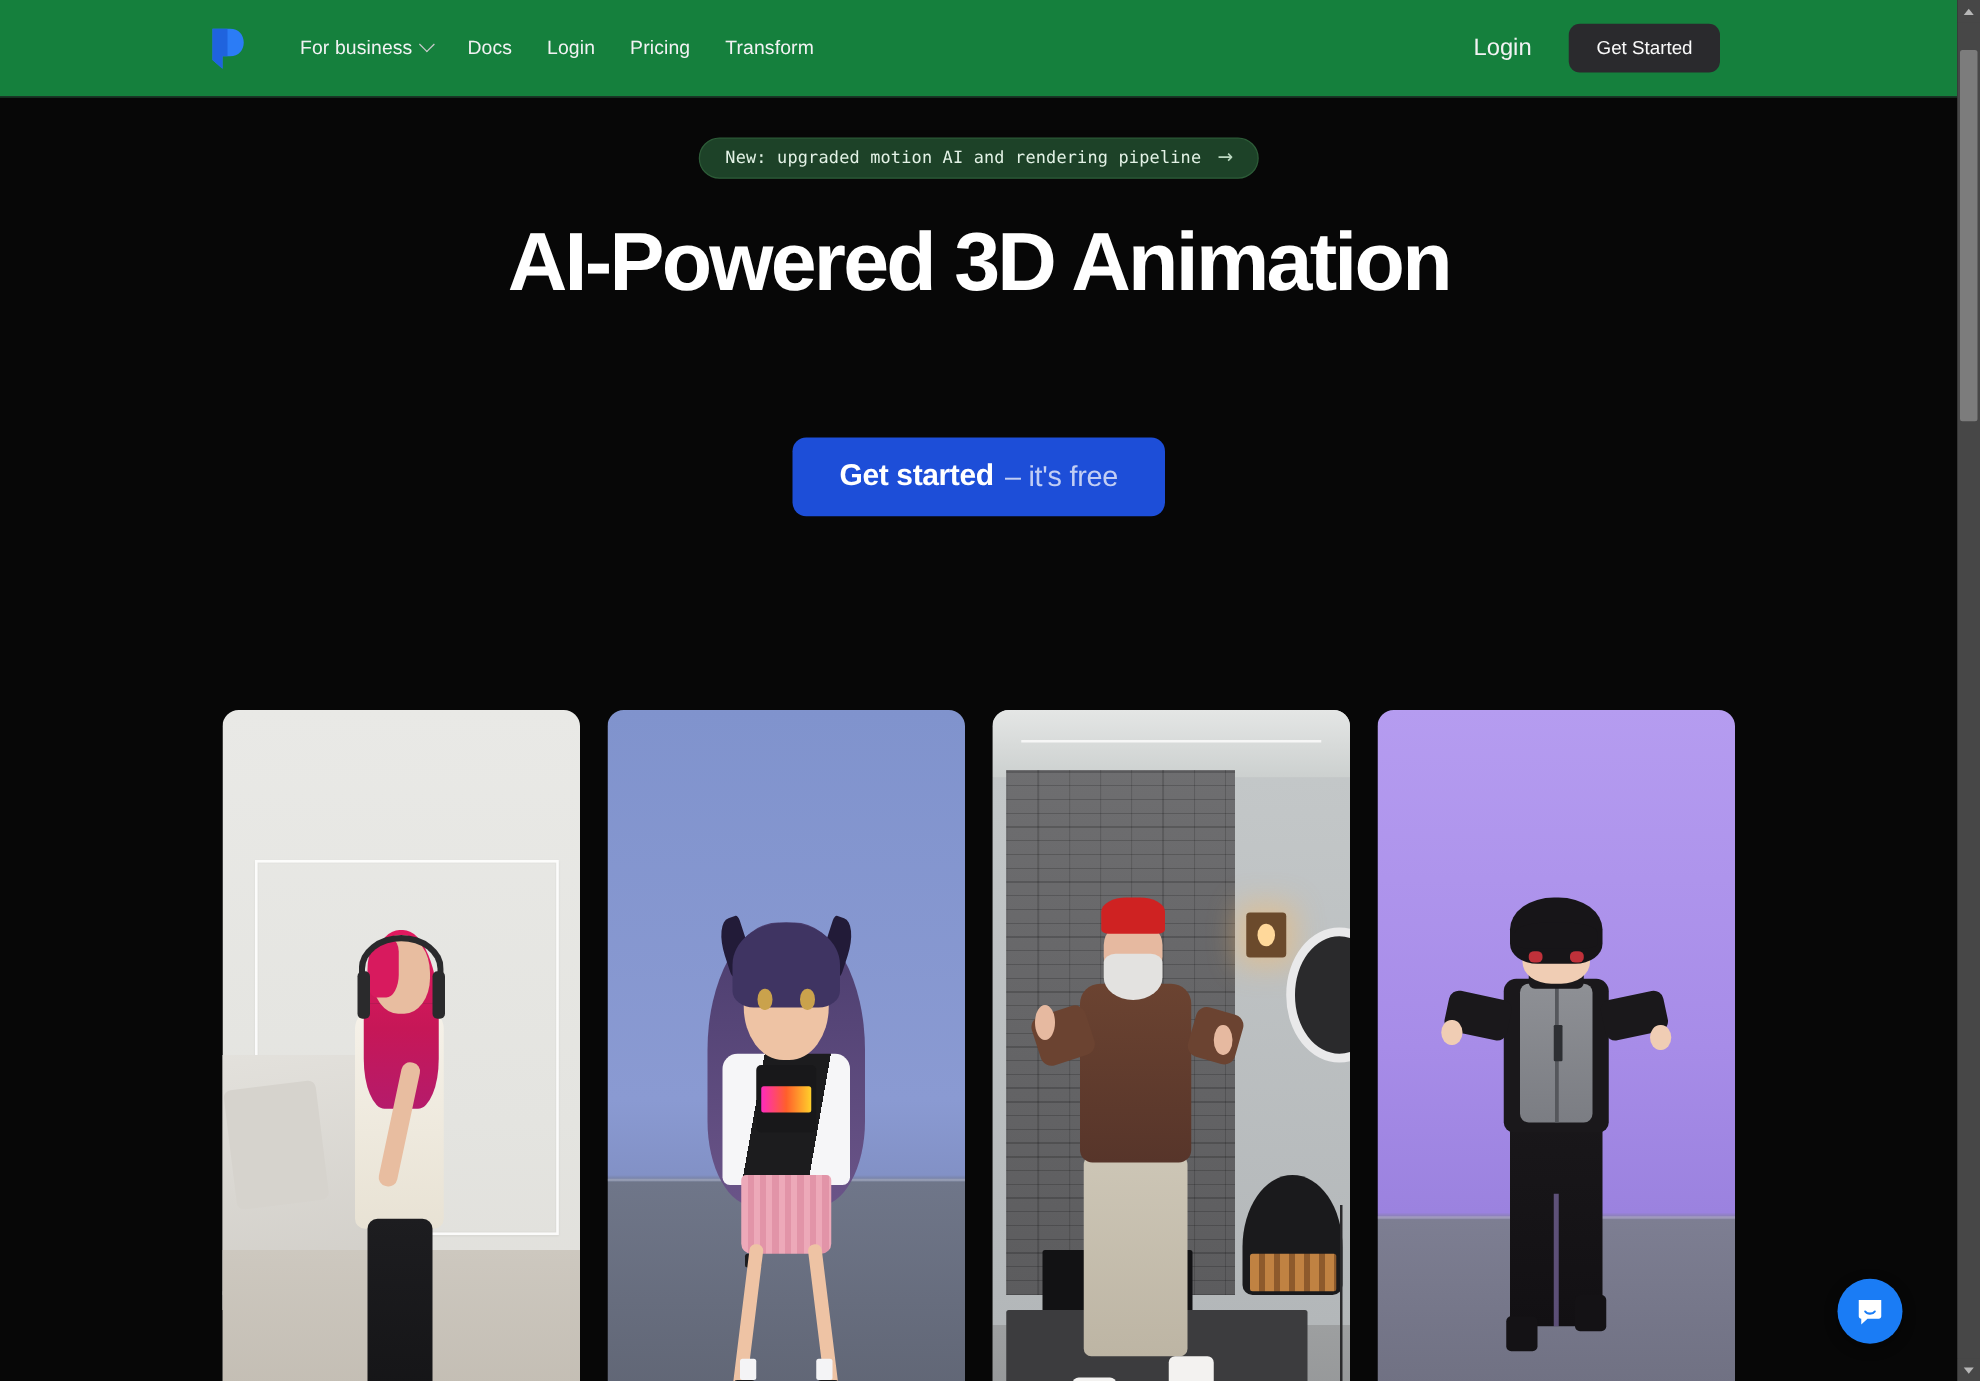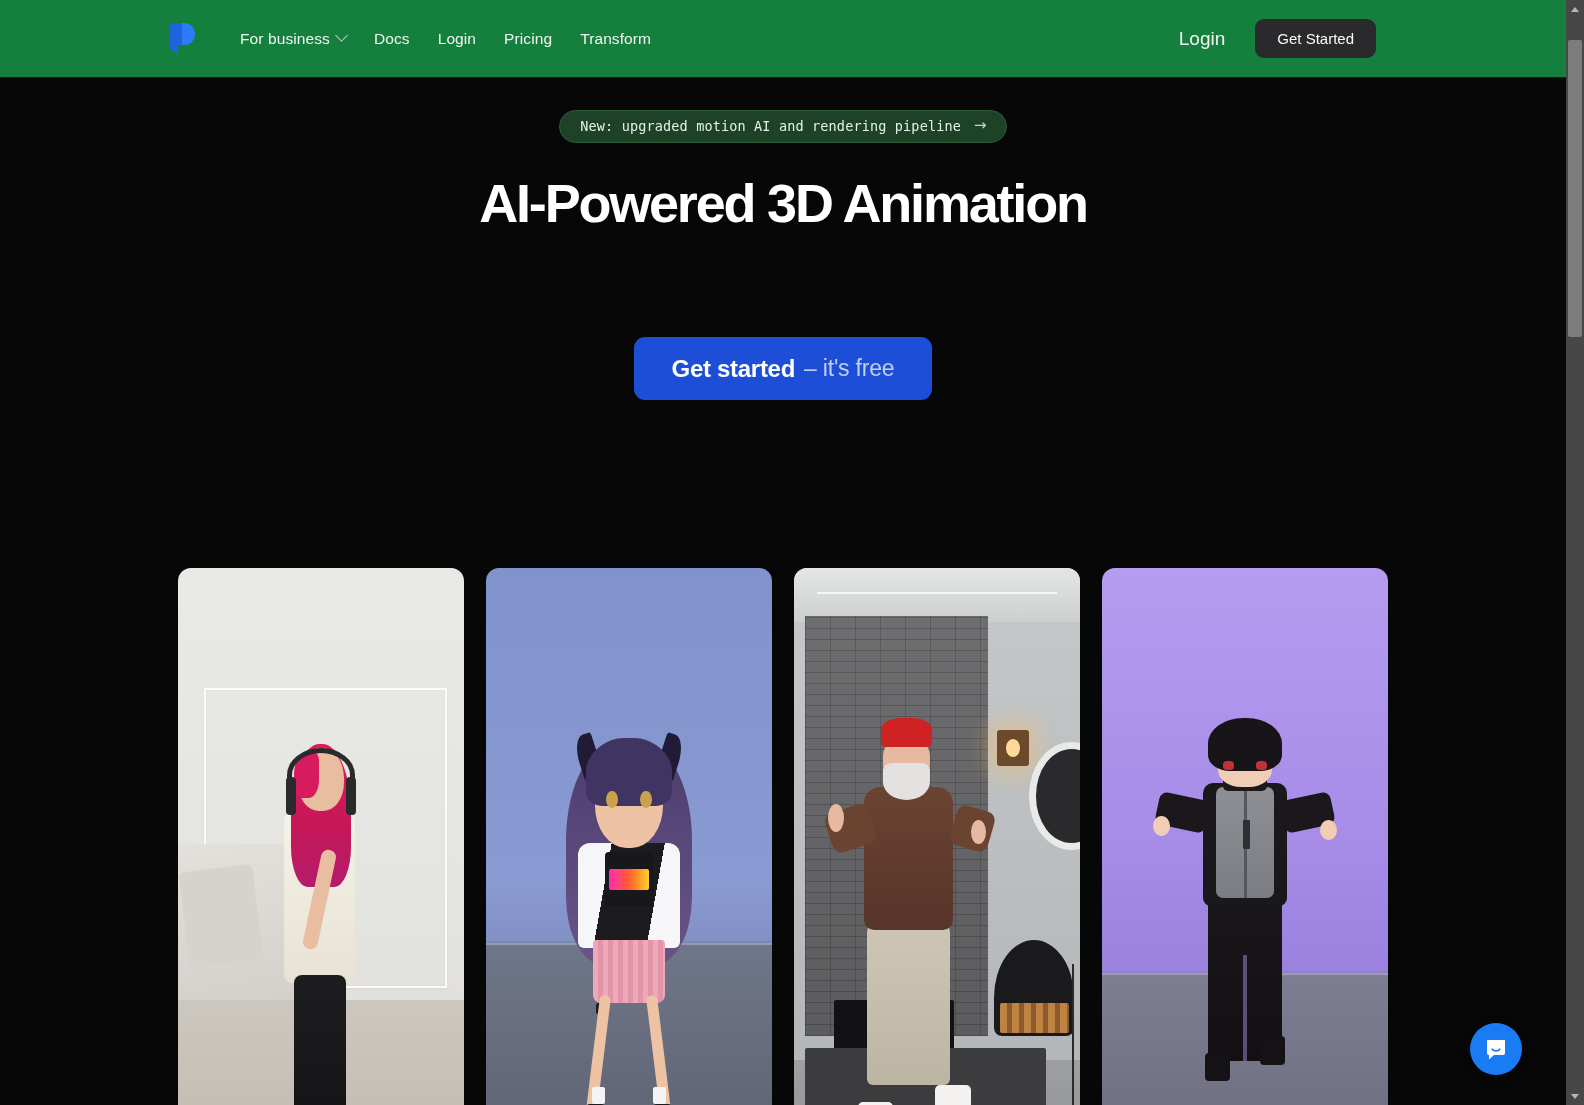--- a/index.html
+++ b/index.html
@@ -151,21 +151,21 @@
   .badge-arrow {
     font-family: "DejaVu Sans", sans-serif;
     font-size: 15px;
     color: #bcd9c2;
     line-height: 1;
     transform: translateY(-1px);
   }
 
   h1.hero-title {
     margin-top: 32px;
-    font-size: 54px;
+    font-size: 66px;
     line-height: 1.06;
     font-weight: 700;
     color: #ffffff;
     letter-spacing: -2.2px;
     font-family: "Liberation Sans", sans-serif;
   }
 
   .hero-sub {
     margin-top: 30px;
     font-size: 24px;

